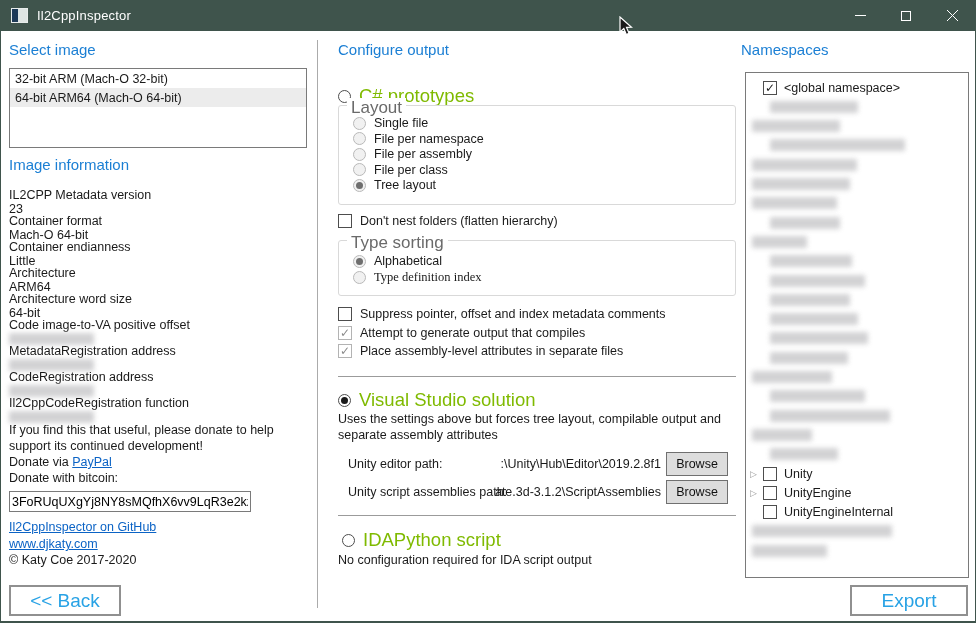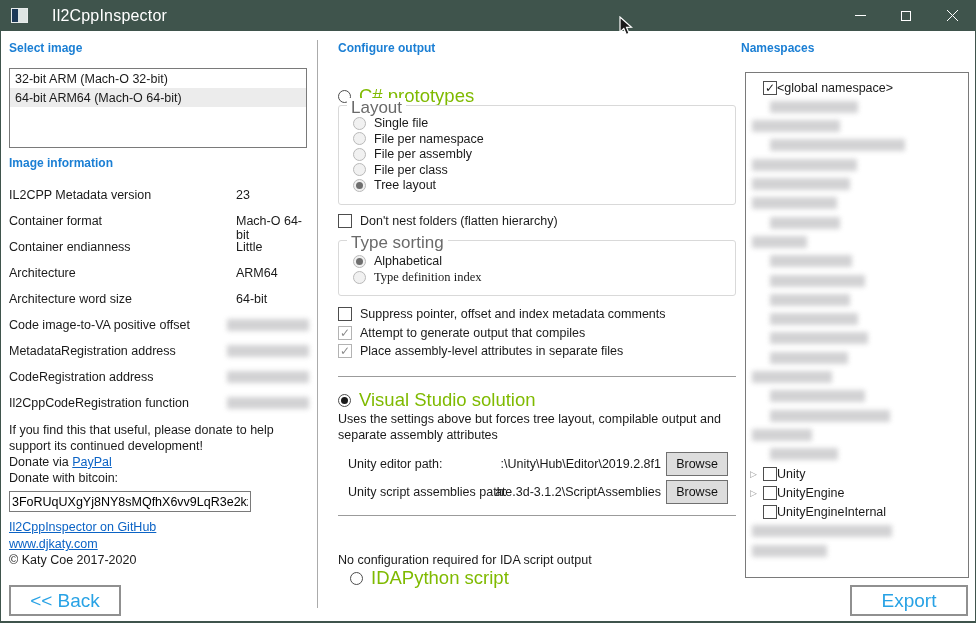--- a/index.html
+++ b/index.html
@@ -2,25 +2,25 @@
 <html style="--titlebar: #3f544c; --heading: #1b7fd4; --green: #7fba00; --btnblue: #28a2e5;"><head>
 <meta charset="utf-8">
 <style>
   html,body{margin:0;padding:0;background:#fff;}
   body{font-family:"Liberation Sans","DejaVu Sans",sans-serif;font-size:12.5px;color:#1a1a1a;}
   .window{position:relative;width:976px;height:623px;background:#fff;overflow:hidden;
     border-left:1px solid var(--titlebar);border-right:1px solid var(--titlebar);border-bottom:2px solid var(--titlebar);box-sizing:border-box;}
   
   .titlebar{position:absolute;left:0;top:0;width:100%;height:31px;background:var(--titlebar);display:flex;align-items:center;}
   .app-icon{width:15px;height:13px;margin-left:10px;border:1px solid #e8eceb;background:linear-gradient(90deg,#1d3a57 0 42%,#dfe5e3 42% 100%);}
-  .title-text{color:#fff;font-size:16px;margin-left:24px;letter-spacing:.2px;}
+  .title-text{color:#fff;font-size:13px;margin-left:9px;letter-spacing:.2px;}
   .caption-btns{margin-left:auto;display:flex;height:100%;}
   .cap-btn{width:46px;height:100%;display:flex;align-items:center;justify-content:center;color:#fff;font-size:13px;}
   
-  .heading{position:absolute;font-size:12px;color:var(--heading);font-weight:bold;}
+  .heading{position:absolute;font-size:15px;color:var(--heading);}
   .green-label{font-size:18.5px;color:var(--green);}
   
   .radio{width:13px;height:13px;border-radius:50%;border:1px solid #4d4d4d;background:#fff;display:inline-flex;align-items:center;justify-content:center;flex:0 0 13px;box-sizing:border-box;}
   .radio.sel::after{content:"";width:7px;height:7px;border-radius:50%;background:#1a1a1a;}
   .radio.dis{border-color:#b9b9b9;background:#f1f1f1;}
   .radio.dis.sel::after{background:#6e6e6e;}
   .cb{width:14px;height:14px;border:1px solid #4d4d4d;background:#fff;display:inline-flex;align-items:center;justify-content:center;font-size:12px;line-height:1;flex:0 0 14px;box-sizing:border-box;}
   .cb.chk-dis{border-color:#b3b3b3;color:#8b8b8b;font-weight:bold;}
   .cb.chk{color:#1a1a1a;font-weight:bold;}
   .groupbox{position:absolute;border:1px solid #d9d9d9;border-radius:3px;box-sizing:border-box;}
@@ -31,34 +31,34 @@
   .vdivider{position:absolute;left:316px;top:40px;width:1px;height:568px;background:#ababab;}
   .big-btn{position:absolute;background:#fff;border:2px solid #909090;color:var(--btnblue);font-size:19px;display:flex;align-items:center;justify-content:center;box-sizing:border-box;}
   .browse-btn{position:absolute;width:62px;height:24px;background:#ddd;border:1px solid #707070;font-size:12.5px;display:flex;align-items:center;justify-content:center;box-sizing:border-box;color:#111;}
   a.link{color:#0b63c5;text-decoration:underline;}
   .blurbar{height:12px;background:#c7c7c9;filter:blur(2.5px);border-radius:1px;opacity:.8;}
   
   .panel-left{position:absolute;left:8px;top:31px;width:300px;height:592px;}
   .listbox{position:absolute;left:0;top:37px;width:298px;height:80px;border:1px solid #7a7a7a;box-sizing:border-box;background:#fff;overflow:hidden;}
   .lb-item{height:19px;display:flex;align-items:center;padding-left:5px;font-size:12.5px;}
   .lb-item.sel{background:#ececec;}
-  .info-row{position:absolute;left:0;width:300px;display:flex;}
+  .info-row{position:absolute;left:0;width:300px;display:flex;flex-direction:column;}
   .info-label{width:227px;}
   .info-value{flex:1;}
   .donate{position:absolute;left:0;top:391px;width:300px;line-height:16px;}
   .btc-input{position:absolute;left:0;top:460px;width:236px;height:19px;border:1px solid #7a7a7a;font-size:12.5px;font-family:"Liberation Sans",sans-serif;padding:0 2px;box-sizing:content-box;}
   
   .panel-mid{position:absolute;left:337px;top:31px;width:398px;height:592px;}
   
   .panel-right{position:absolute;left:740px;top:31px;width:232px;height:592px;}
   .ns-list{position:absolute;left:4px;top:41px;width:224px;height:506px;border:1px solid #7a7a7a;box-sizing:border-box;background:#fff;overflow:hidden;}
   .ns-row{position:absolute;left:0;width:100%;height:19px;display:flex;align-items:center;}
   .expander{width:12px;color:#9a9a9a;font-size:9px;margin-left:4px;flex:0 0 12px;}
   .ns-cb{margin-left:1px;}
-  .ns-label{}
+  .ns-label{margin-left:7px;}
   .cursor{position:absolute;left:618px;top:16px;z-index:50;}
 </style>
 </head>
 <body>
 
 <div class="window">
 
   <div class="titlebar">
     <div class="app-icon"></div>
     <div class="title-text">Il2CppInspector</div>
@@ -237,21 +237,21 @@
     <div class="browse-btn" style="left:328px;top:421px;">Browse</div>
 
     <div style="position:absolute;left:10px;top:449px;width:388px;height:24px;display:flex;align-items:center;">
       <span>Unity script assemblies path:</span>
       <span style="position:absolute;right:75px;">ate.3d-3.1.2\ScriptAssemblies</span>
     </div>
     <div class="browse-btn" style="left:328px;top:449px;">Browse</div>
 
     <div class="hdiv" style="left:0;top:484px;"></div>
 
-    <div class="opt-row" style="left:12px;top:498px;margin-top:38px;">
+    <div class="opt-row" style="left:4px;top:498px;">
       <span class="radio"></span>
       <span class="green-label">IDAPython script</span>
     </div>
     <div style="position:absolute;left:0;top:522px;">No configuration required for IDA script output</div>
   </div>
 
   <div class="panel-right">
     <div class="heading" style="left:0;top:10px;">Namespaces</div>
     <div class="ns-list" id="ns-list">
         <div class="ns-row" style="top: 5px;">

